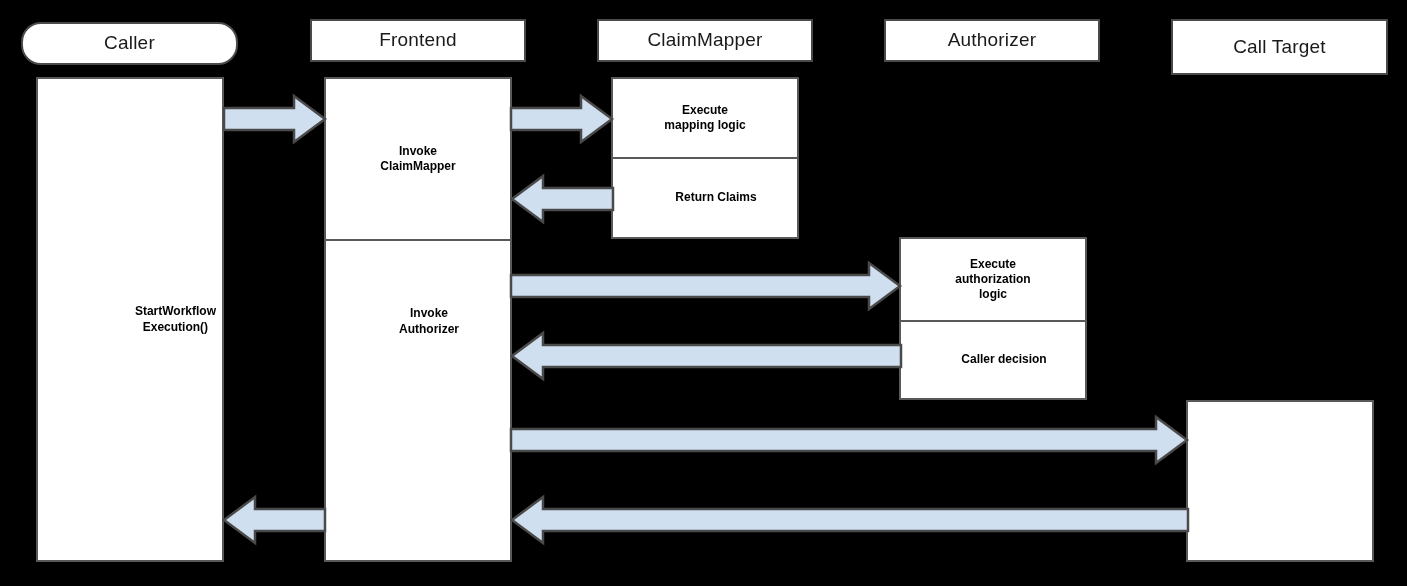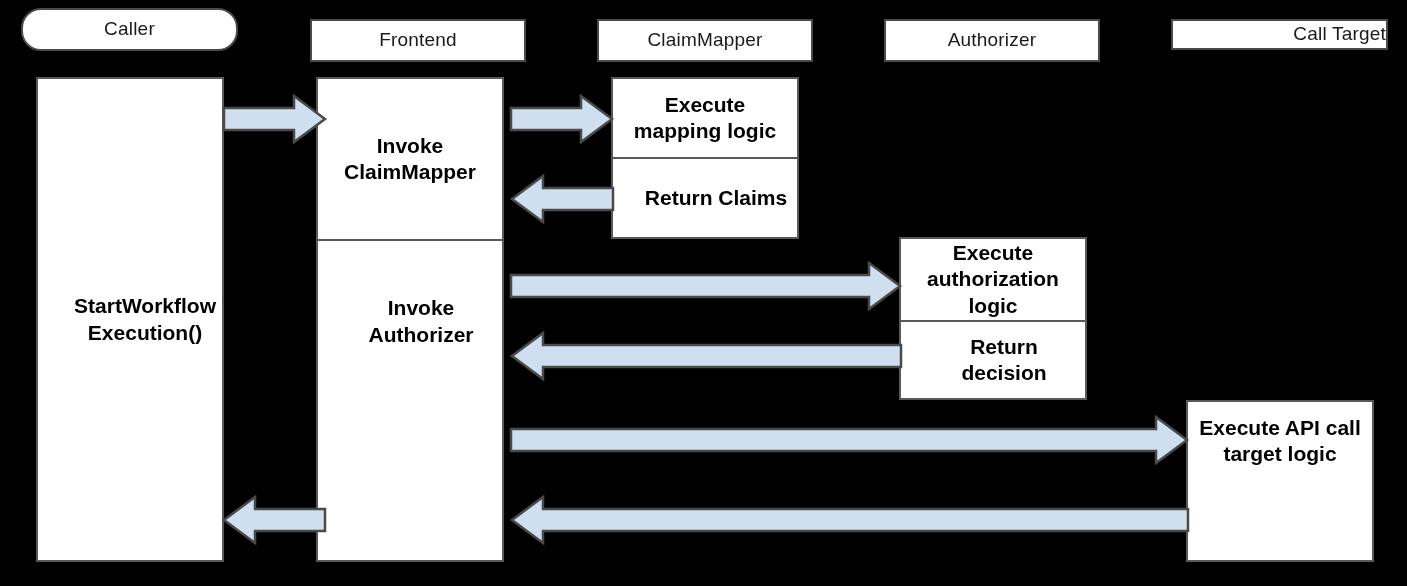--- a/index.html
+++ b/index.html
@@ -43,21 +43,21 @@
   }
   .life-seg {
     position: relative;
     box-sizing: border-box;
     display: flex;
     align-items: center;
     justify-content: center;
     text-align: center;
     color: #000000;
     font-weight: bold;
-    font-size: 21px;
+    font-size: 12px;
     line-height: 1.26;
     padding: 2px 6px;
     white-space: pre-line;
   }
   .life-seg + .life-seg {
     border-top: 2px solid #595959;
     padding-left: 28px;
   }
 
   
@@ -69,68 +69,66 @@
     width: 100%;
     height: 100%;
     overflow: visible;
   }
 </style>
 </head>
 <body>
 
 <div id="canvas">
 
-  <div class="header-box" style="left:21px; top:8px; width:217px; height:43px;border-radius:20px;">
+  <div class="header-box" style="left:21px; top:22px; width:217px; height:43px;border-radius:20px;">
     <span>Caller</span>
   </div>
 
   <div class="header-box" style="left:310px; top:19px; width:216px; height:43px;">
     <span>Frontend</span>
   </div>
 
   <div class="header-box" style="left:597px; top:19px; width:216px; height:43px;">
     <span>ClaimMapper</span>
   </div>
 
   <div class="header-box" style="left:884px; top:19px; width:216px; height:43px;">
     <span>Authorizer</span>
   </div>
 
-  <div class="header-box" style="left:1171px; top:19px; width:217px; height:31px;justify-content:flex-end;">
+  <div class="header-box" style="left:1171px; top:19px; width:217px; height:56px;">
     <span>Call Target</span>
   </div>
 
   <div class="life-box" style="left:36px; top:77px; width:188px; height:485px;align-items:flex-end;">
     <div class="life-seg" style="flex:1 1 auto;">StartWorkflow
 Execution()</div>
   </div>
 
-  <div class="life-box" style="left:316px; top:77px; width:188px; height:485px;">
+  <div class="life-box" style="left:324px; top:77px; width:188px; height:485px;">
     <div class="life-seg" style="height:160px;">Invoke
 ClaimMapper</div>
     <div class="life-seg" style="height:163px;">Invoke
 Authorizer</div>
   </div>
 
   <div class="life-box" style="left:611px; top:77px; width:188px; height:162px;">
     <div class="life-seg" style="height:78px;">Execute
 mapping logic</div>
     <div class="life-seg" style="flex:1 1 auto;">Return Claims</div>
   </div>
 
   <div class="life-box" style="left:899px; top:237px; width:188px; height:163px;">
     <div class="life-seg" style="height:81px;">Execute
 authorization
 logic</div>
-    <div class="life-seg" style="flex:1 1 auto;">Return decision</div>
+    <div class="life-seg" style="flex:1 1 auto;">Caller decision</div>
   </div>
 
   <div class="life-box" style="left:1186px; top:400px; width:188px; height:162px;">
-    <div class="life-seg" style="height:78px;">Execute API call
-target logic</div>
   </div>
 
   <div class="arrow" style="left:224px; top:95px; width:102px; height:48px;">
     <svg viewBox="0 0 102 48" preserveAspectRatio="none">
       <polygon points="0,13 70,13 70,1 101,24 70,47 70,35 0,35" fill="#cfdff0" stroke="#4a4a4a" stroke-width="2.5" stroke-linejoin="miter"></polygon>
     </svg>
   </div>
 
   <div class="arrow" style="left:511px; top:95px; width:102px; height:48px;">
     <svg viewBox="0 0 102 48" preserveAspectRatio="none">

